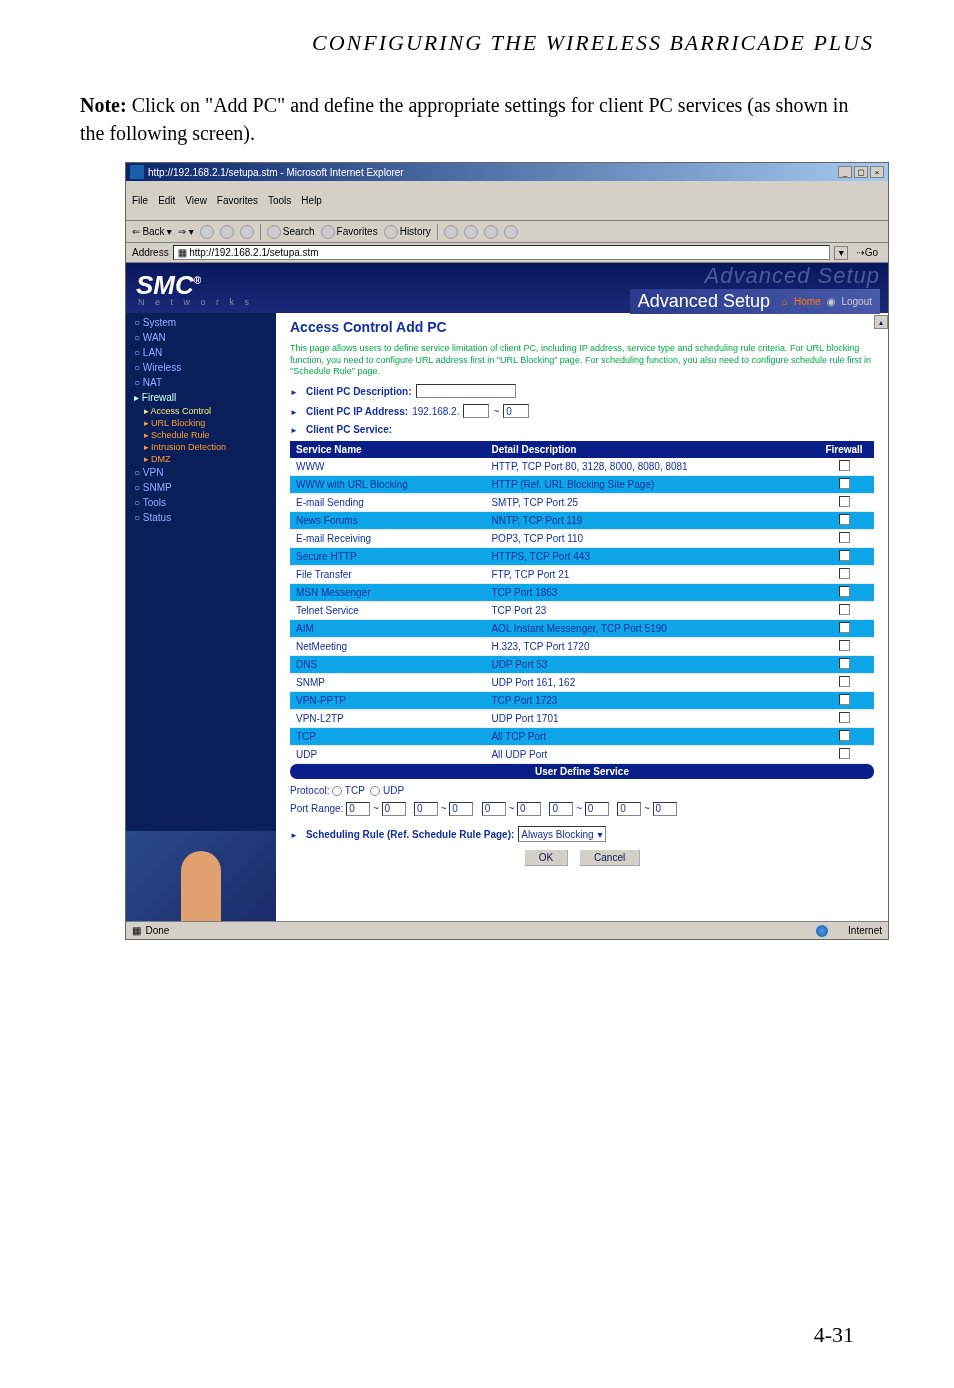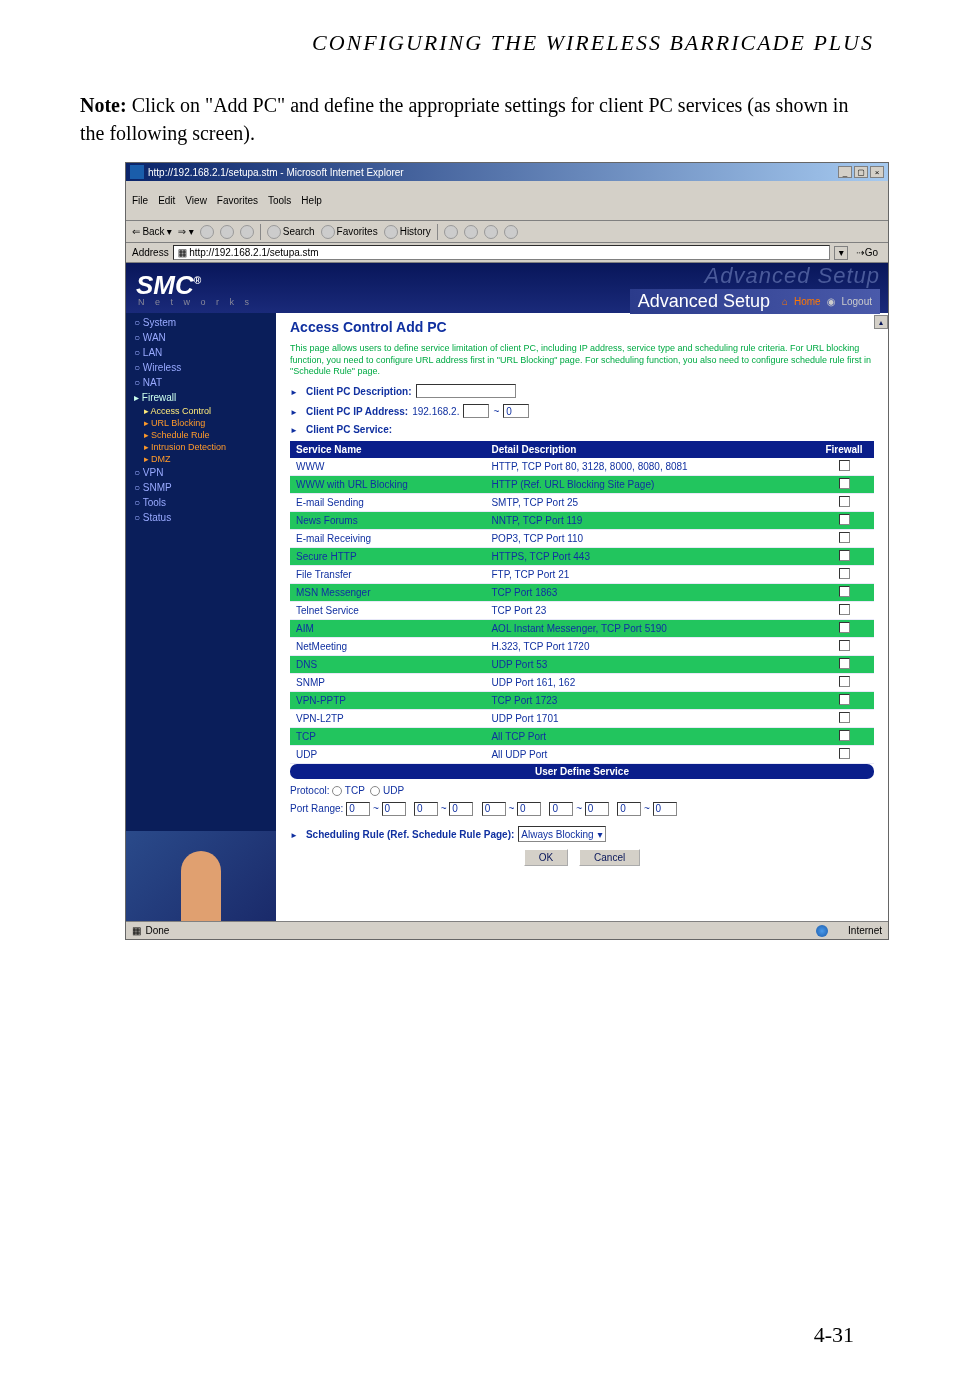--- a/index.html
+++ b/index.html
@@ -42,21 +42,21 @@
   .person { width: 40px; height: 70px; background: #e0a070; border-radius: 20px 20px 0 0; position: relative; }
   .main { flex: 1; padding: 56px 14px 8px 14px; overflow: auto; font-family: Tahoma, Verdana, sans-serif; font-size: 10px; color: #08165a; position: relative; }
   .main-title { color: #1030a0; font-weight: bold; font-size: 14px; margin-bottom: 8px; }
   .main-desc { color: #0a4; font-size: 9px; line-height: 1.3; }
   .field-row { margin: 6px 0; color: #1030a0; font-size: 10px; display: flex; align-items: center; gap: 4px; }
   .field-row .bullet::before { content: "►"; color: #1030a0; margin-right: 4px; font-size: 8px; }
   .inp { border: 1px inset #888; background: #fff; padding: 1px 2px; font-size: 10px; height: 14px; }
   .tbl { width: 100%; border-collapse: collapse; margin-top: 4px; font-size: 10px; }
   .tbl th { background: #0a1e8a; color: #fff; padding: 3px 6px; font-weight: bold; text-align: left; font-size: 10px; }
   .tbl td { padding: 2px 6px; border-bottom: 1px solid #e8e8f8; color: #1030a0; }
-  .tbl tr.ods td { background: #22c55e; }
+  .tbl tr.ods td { background: #0ea5e9; }
   .tbl td.chk { text-align: center; width: 60px; }
   .chkbox { width: 11px; height: 11px; border: 1px inset #888; display: inline-block; background: #fff; }
   .uds-bar { background: #0a1e8a; color: #fff; text-align: center; padding: 2px; font-weight: bold; font-size: 10px; border-radius: 7px; }
   .proto-row { margin: 6px 0; font-size: 10px; color: #1030a0; }
   .radio { width: 10px; height: 10px; border: 1px solid #888; border-radius: 50%; display: inline-block; background: #fff; vertical-align: middle; }
   .port-inp { border: 1px inset #888; background: #fff; width: 24px; height: 14px; font-size: 10px; padding: 0 2px; display: inline-block; }
   .sched-sel { border: 1px inset #888; background: #fff; padding: 0 2px; font-size: 10px; height: 16px; display: inline-flex; align-items: center; gap: 4px; }
   .btnrow { text-align: center; margin: 10px 0; }
   .dlg-btn { background: #d4d0c8; border: 1px outset #fff; padding: 2px 14px; font-size: 10px; margin: 0 4px; }
   .statusbar { background: #d4d0c8; border-top: 1px solid #808080; display: flex; align-items: center; padding: 2px 6px; height: 18px; font-size: 10px; }

